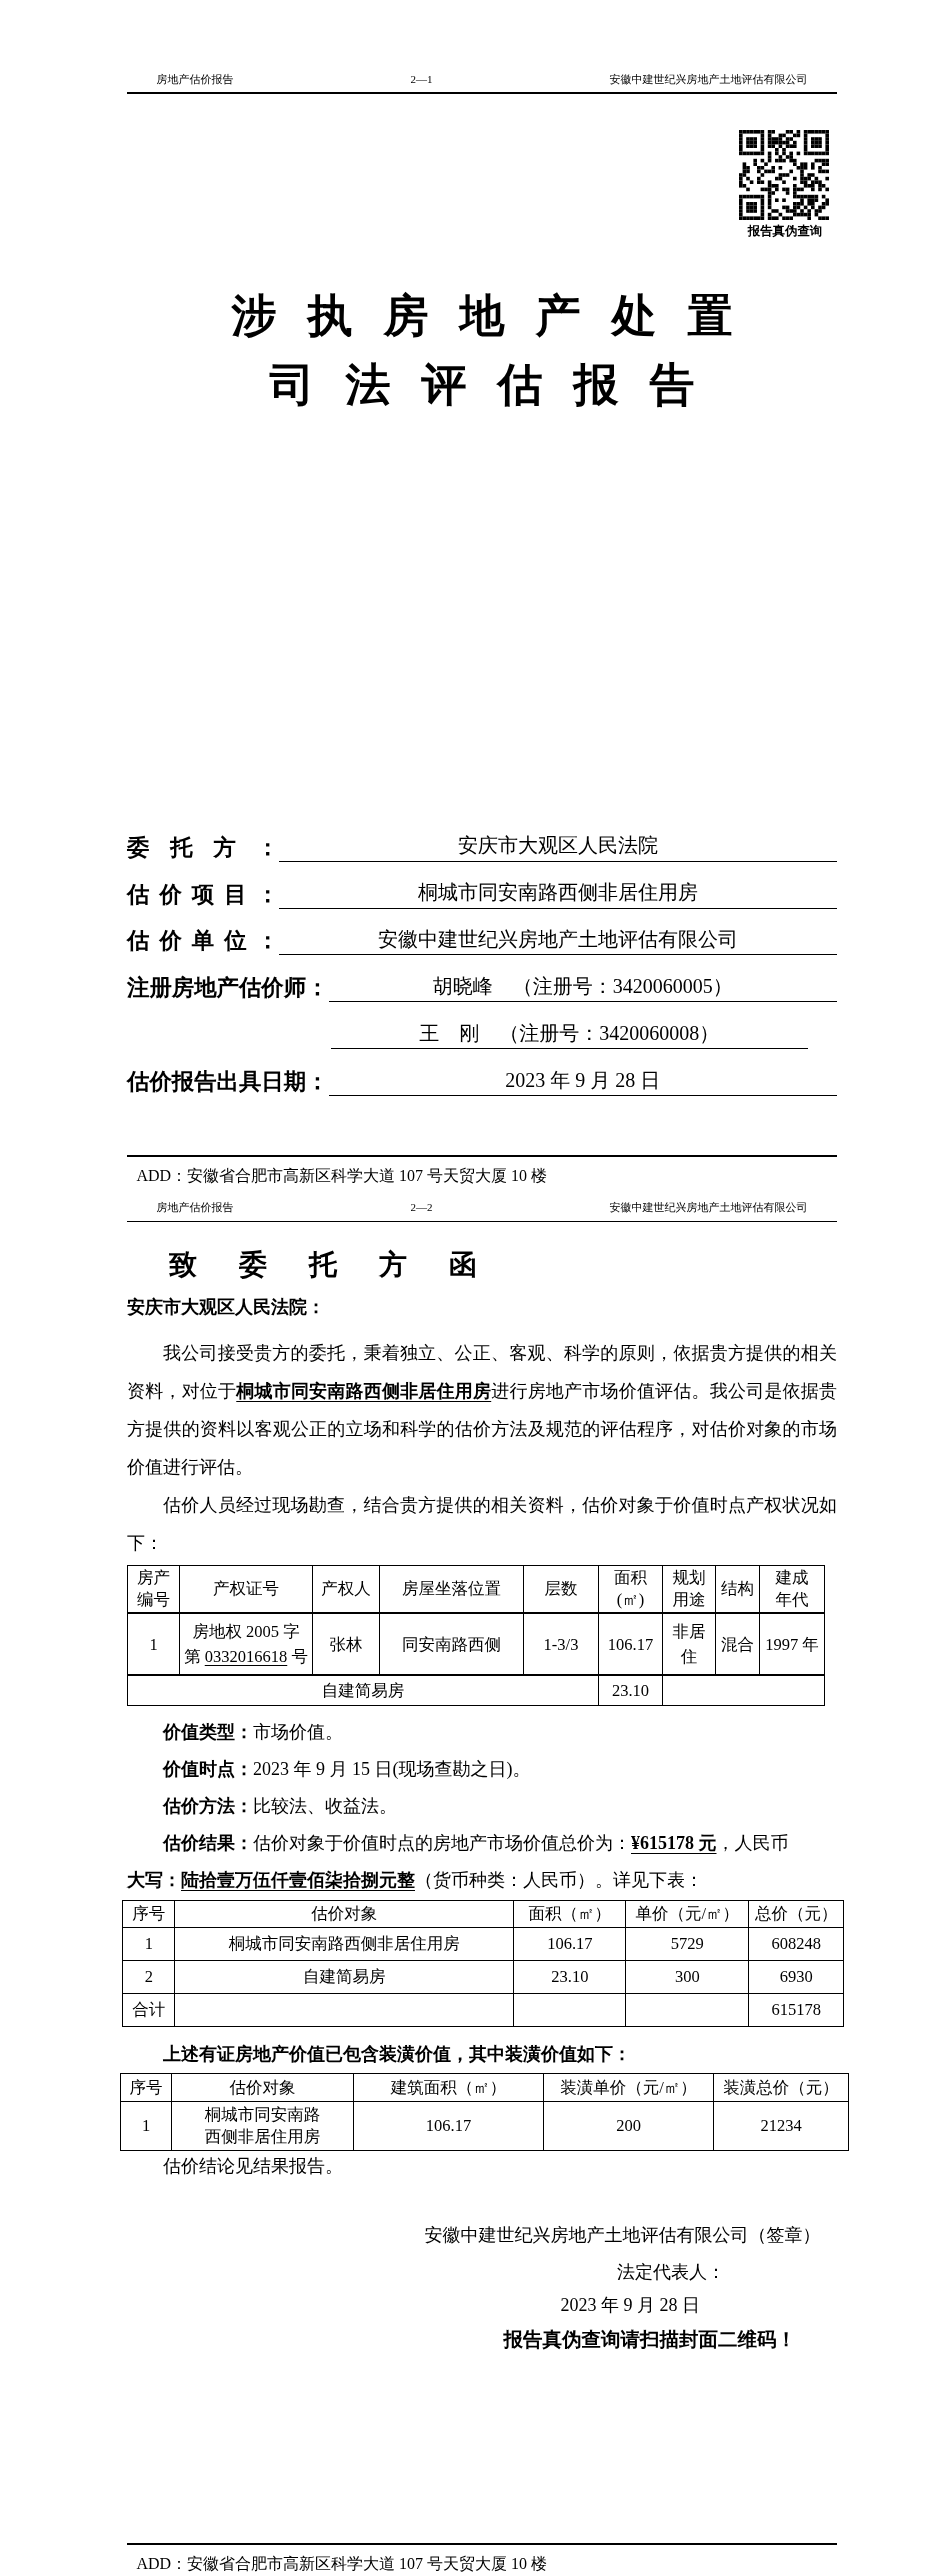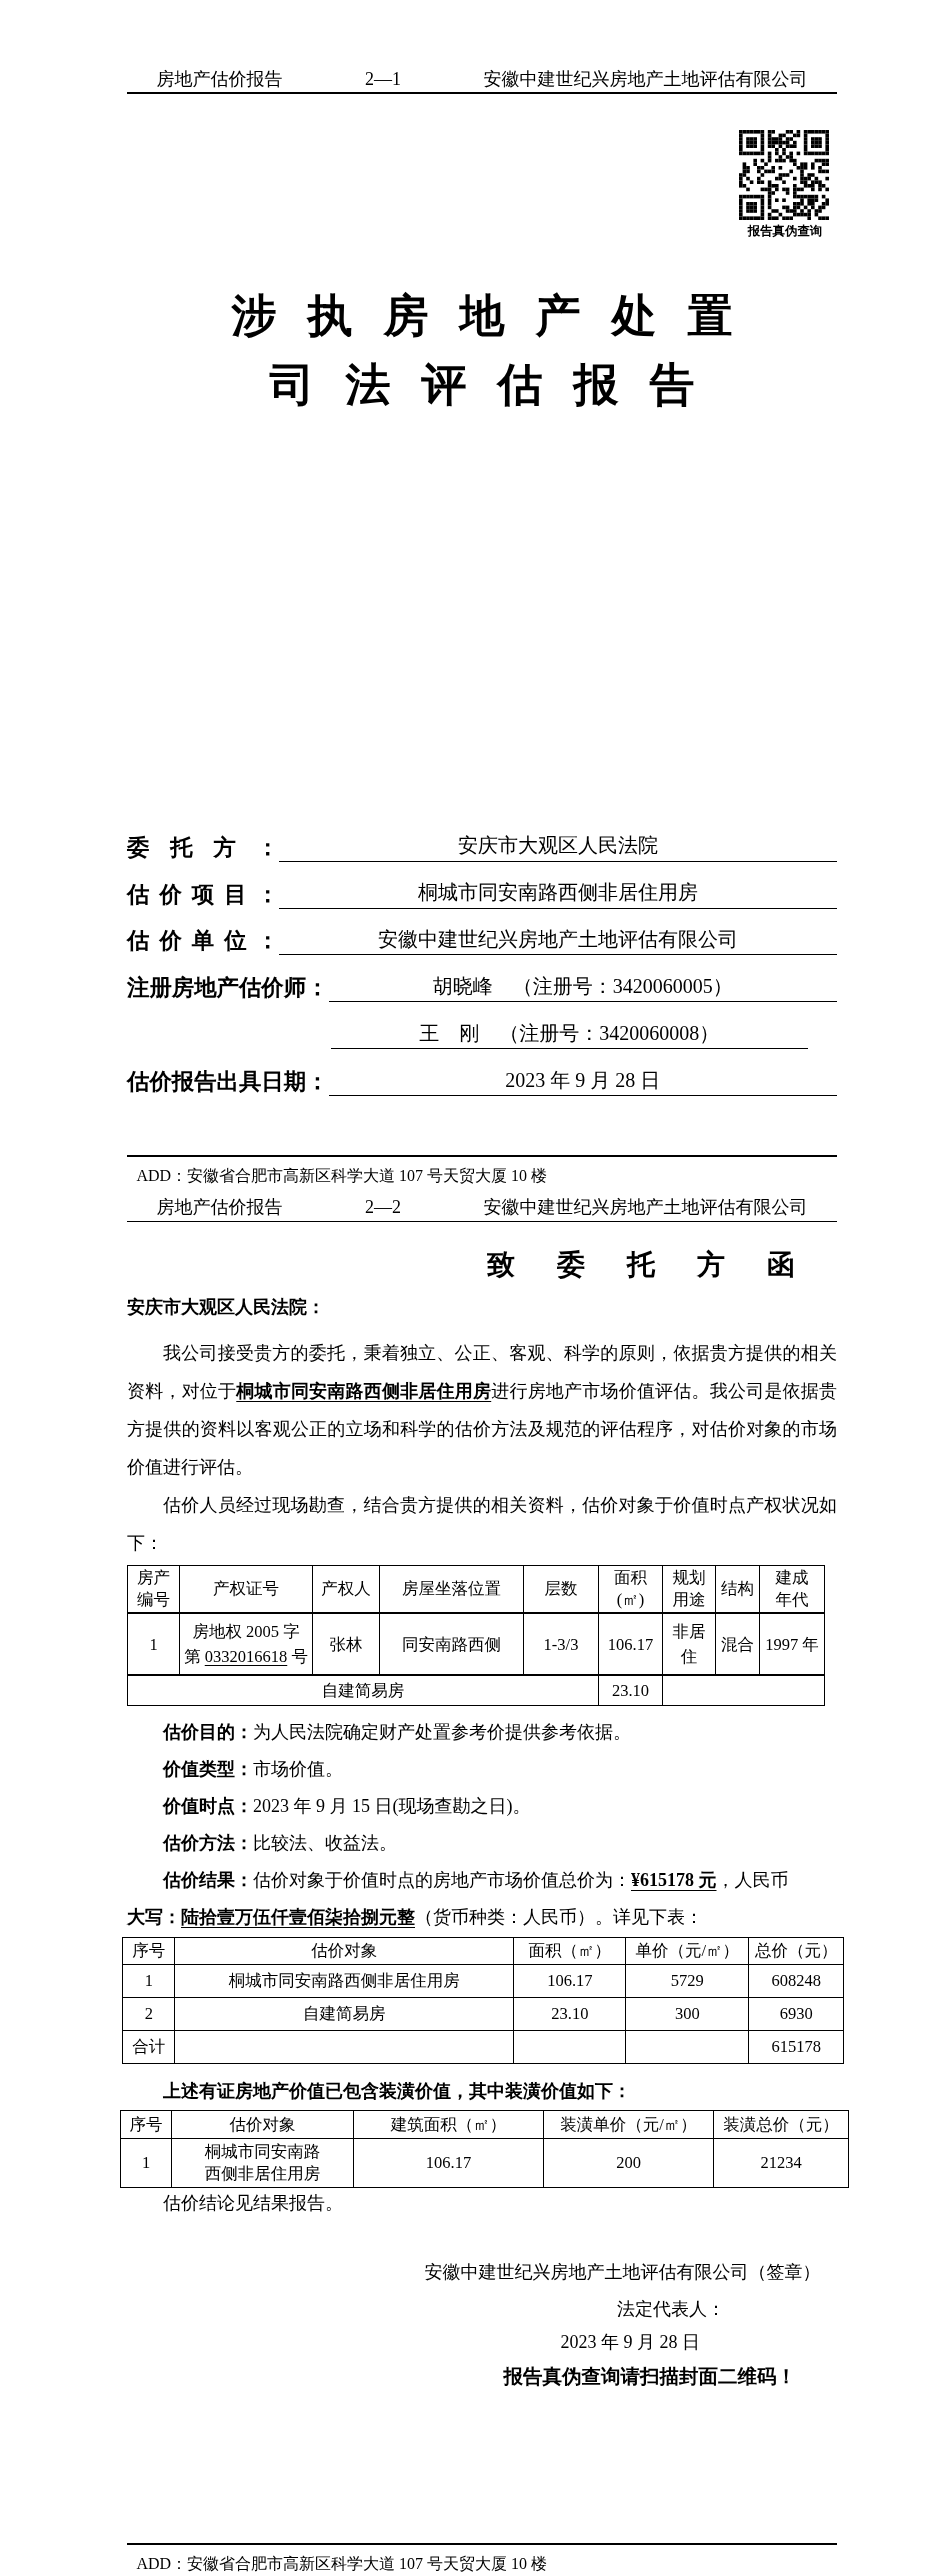--- a/index.html
+++ b/index.html
@@ -3,21 +3,21 @@
 <meta charset="utf-8">
 <style>
   html,body{margin:0;padding:0;}
   body{
     width:935px;height:2576px;position:relative;background:#fff;color:#000;
     font-family:"Liberation Serif","DejaVu Serif",serif;overflow:hidden;
   }
   .content{margin:0 98px 0 127px;width:710px;position:relative;}
   
   .runhead{display:flex;justify-content:space-between;align-items:center;
-    font-size:18px;line-height:16.5px;padding:0 29.5px 4.7px 29.5px;}
+    font-size:11px;line-height:16.5px;padding:0 29.5px 4.7px 29.5px;}
   .rule-thick{border-bottom:2.4px solid #000;}
   .rule-thin{border-bottom:1.2px solid #000;}
   
   .qr-wrap{position:absolute;left:739px;top:130px;width:92px;text-align:center;}
   .qr-wrap svg{display:block;width:90px;height:90px;}
   .qr-cap{font-size:12.4px;line-height:15.3px;margin-top:3.5px;font-weight:bold;}
   
   .big-title{font-size:45px;font-weight:bold;text-align:center;letter-spacing:31px;padding-left:31px;line-height:54px;}
   .t1{margin-top:195px;}
   .t2{margin-top:15.3px;}
@@ -29,21 +29,21 @@
   .flabel.just{width:152px;text-align:justify;text-align-last:justify;}
   .fvalue{flex:1;border-bottom:1.8px solid #000;text-align:center;font-size:20px;line-height:27px;padding-bottom:1.2px;white-space:nowrap;}
   .frow.appr1{margin-top:14.7px;justify-content:flex-end;}
   .frow.appr2 .fvalue{margin-right:29.5px;}
   .spacer-label{width:204px;}
   
   .p1foot{margin-top:59px;}
   .addline{font-size:16px;line-height:20px;margin-top:9.4px;padding-left:9.4px;}
   
   .p2head{margin-top:13px;}
-  .letter-title{margin-top:26px;text-align:right;font-size:28px;font-weight:bold;letter-spacing:42px;padding-left:42px;line-height:33px;}
+  .letter-title{margin-top:26px;text-align:left;font-size:28px;font-weight:bold;letter-spacing:42px;padding-left:42px;line-height:33px;}
   .salutation{margin-top:15.3px;font-size:18px;font-weight:bold;line-height:23.6px;}
   .para{font-size:18px;line-height:38px;text-indent:2em;text-align:justify;}
   .para.first{margin-top:14.7px;}
   .hl{font-weight:bold;text-decoration:underline;text-underline-offset:3.5px;}
   
   table{border-collapse:collapse;table-layout:fixed;font-size:16.5px;}
   th,td{border:1.2px solid #000;text-align:center;vertical-align:middle;padding:1.2px 2.4px;font-weight:normal;word-break:break-all;}
   .pre{white-space:pre-line;}
   .tbl1{width:698px;margin-top:2.4px;padding-left:48px;}
   .tbl1 tr.hd th{height:39px;border-bottom:2.4px solid #000;}
@@ -172,21 +172,20 @@
     </tr>
     <tr class="r2">
       <td colspan="5">自建简易房</td>
       <td>23.10</td>
       <td colspan="3"></td>
     </tr>
   </tbody>
     </table>
 
   <div class="items">
-    <div class="iline"><span class="lab">估价目的：</span><span>为人民法院确定财产处置参考价提供参考依据。</span></div>
     <div class="iline"><span class="lab">价值类型：</span><span>市场价值。</span></div>
     <div class="iline"><span class="lab">价值时点：</span><span>2023 年 9 月 15 日(现场查勘之日)。</span></div>
     <div class="iline"><span class="lab">估价方法：</span><span>比较法、收益法。</span></div>
     <div class="iline"><span class="lab">估价结果：</span><span>估价对象于价值时点的房地产市场价值总价为：</span><span class="amt">¥615178 元</span><span class="bold">，人民币</span></div>
     <div class="iline noindent"><span class="lab">大写：</span><span class="amt">陆拾壹万伍仟壹佰柒拾捌元整</span><span>（货币种类：人民币）。详见下表：</span></div>
   </div>
 
   <table class="tbl2">
     <colgroup>
       <col style="width:52px">

